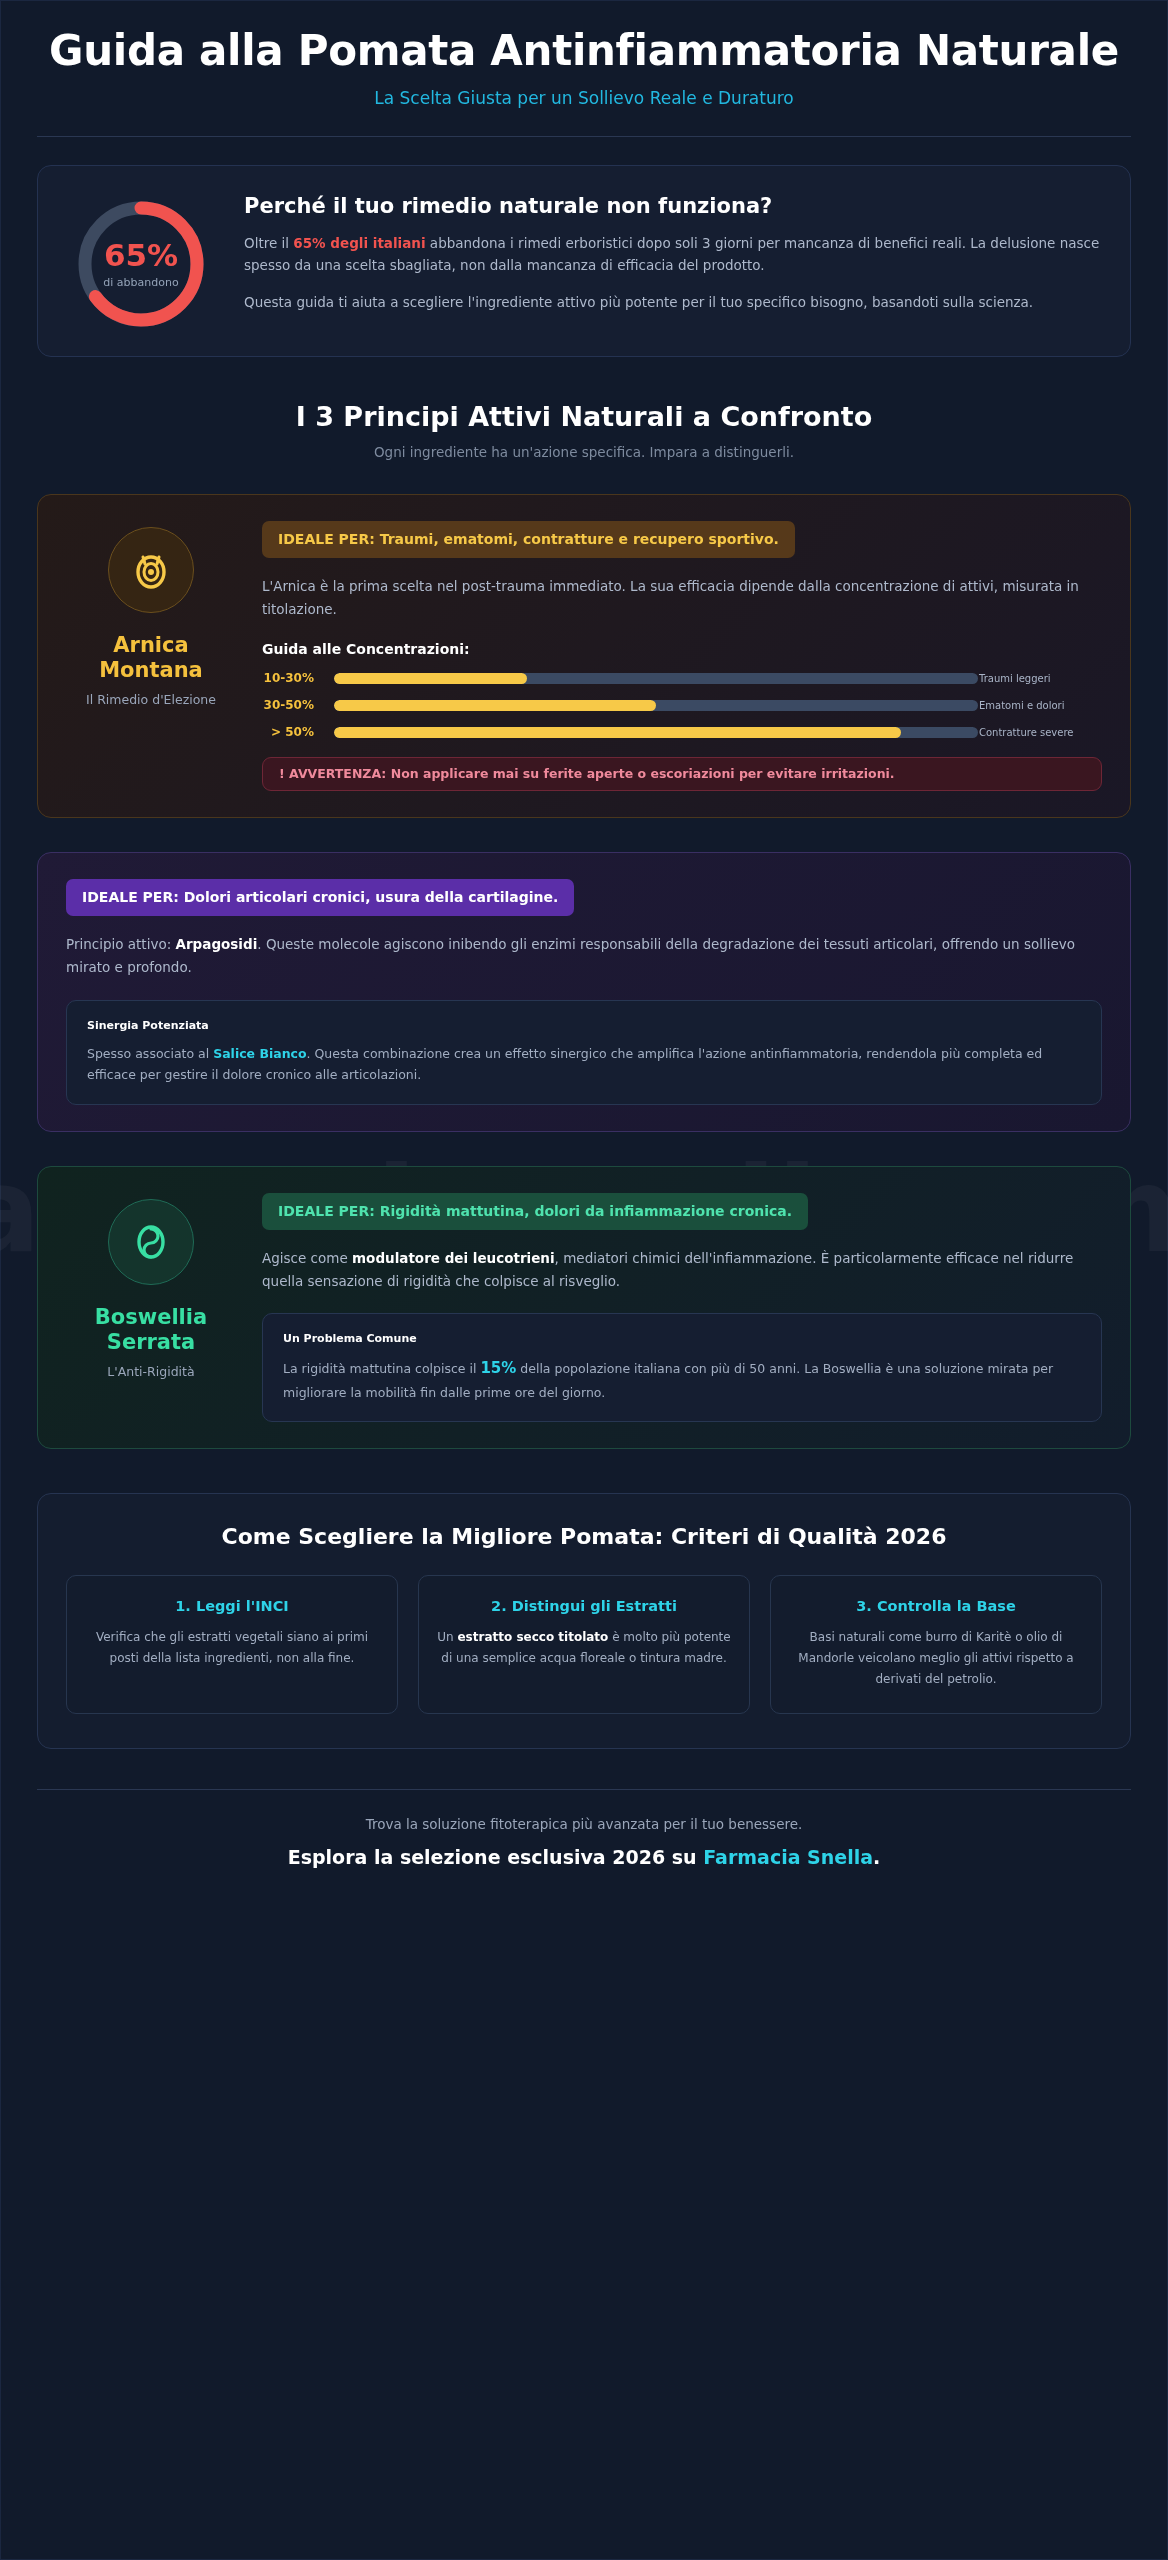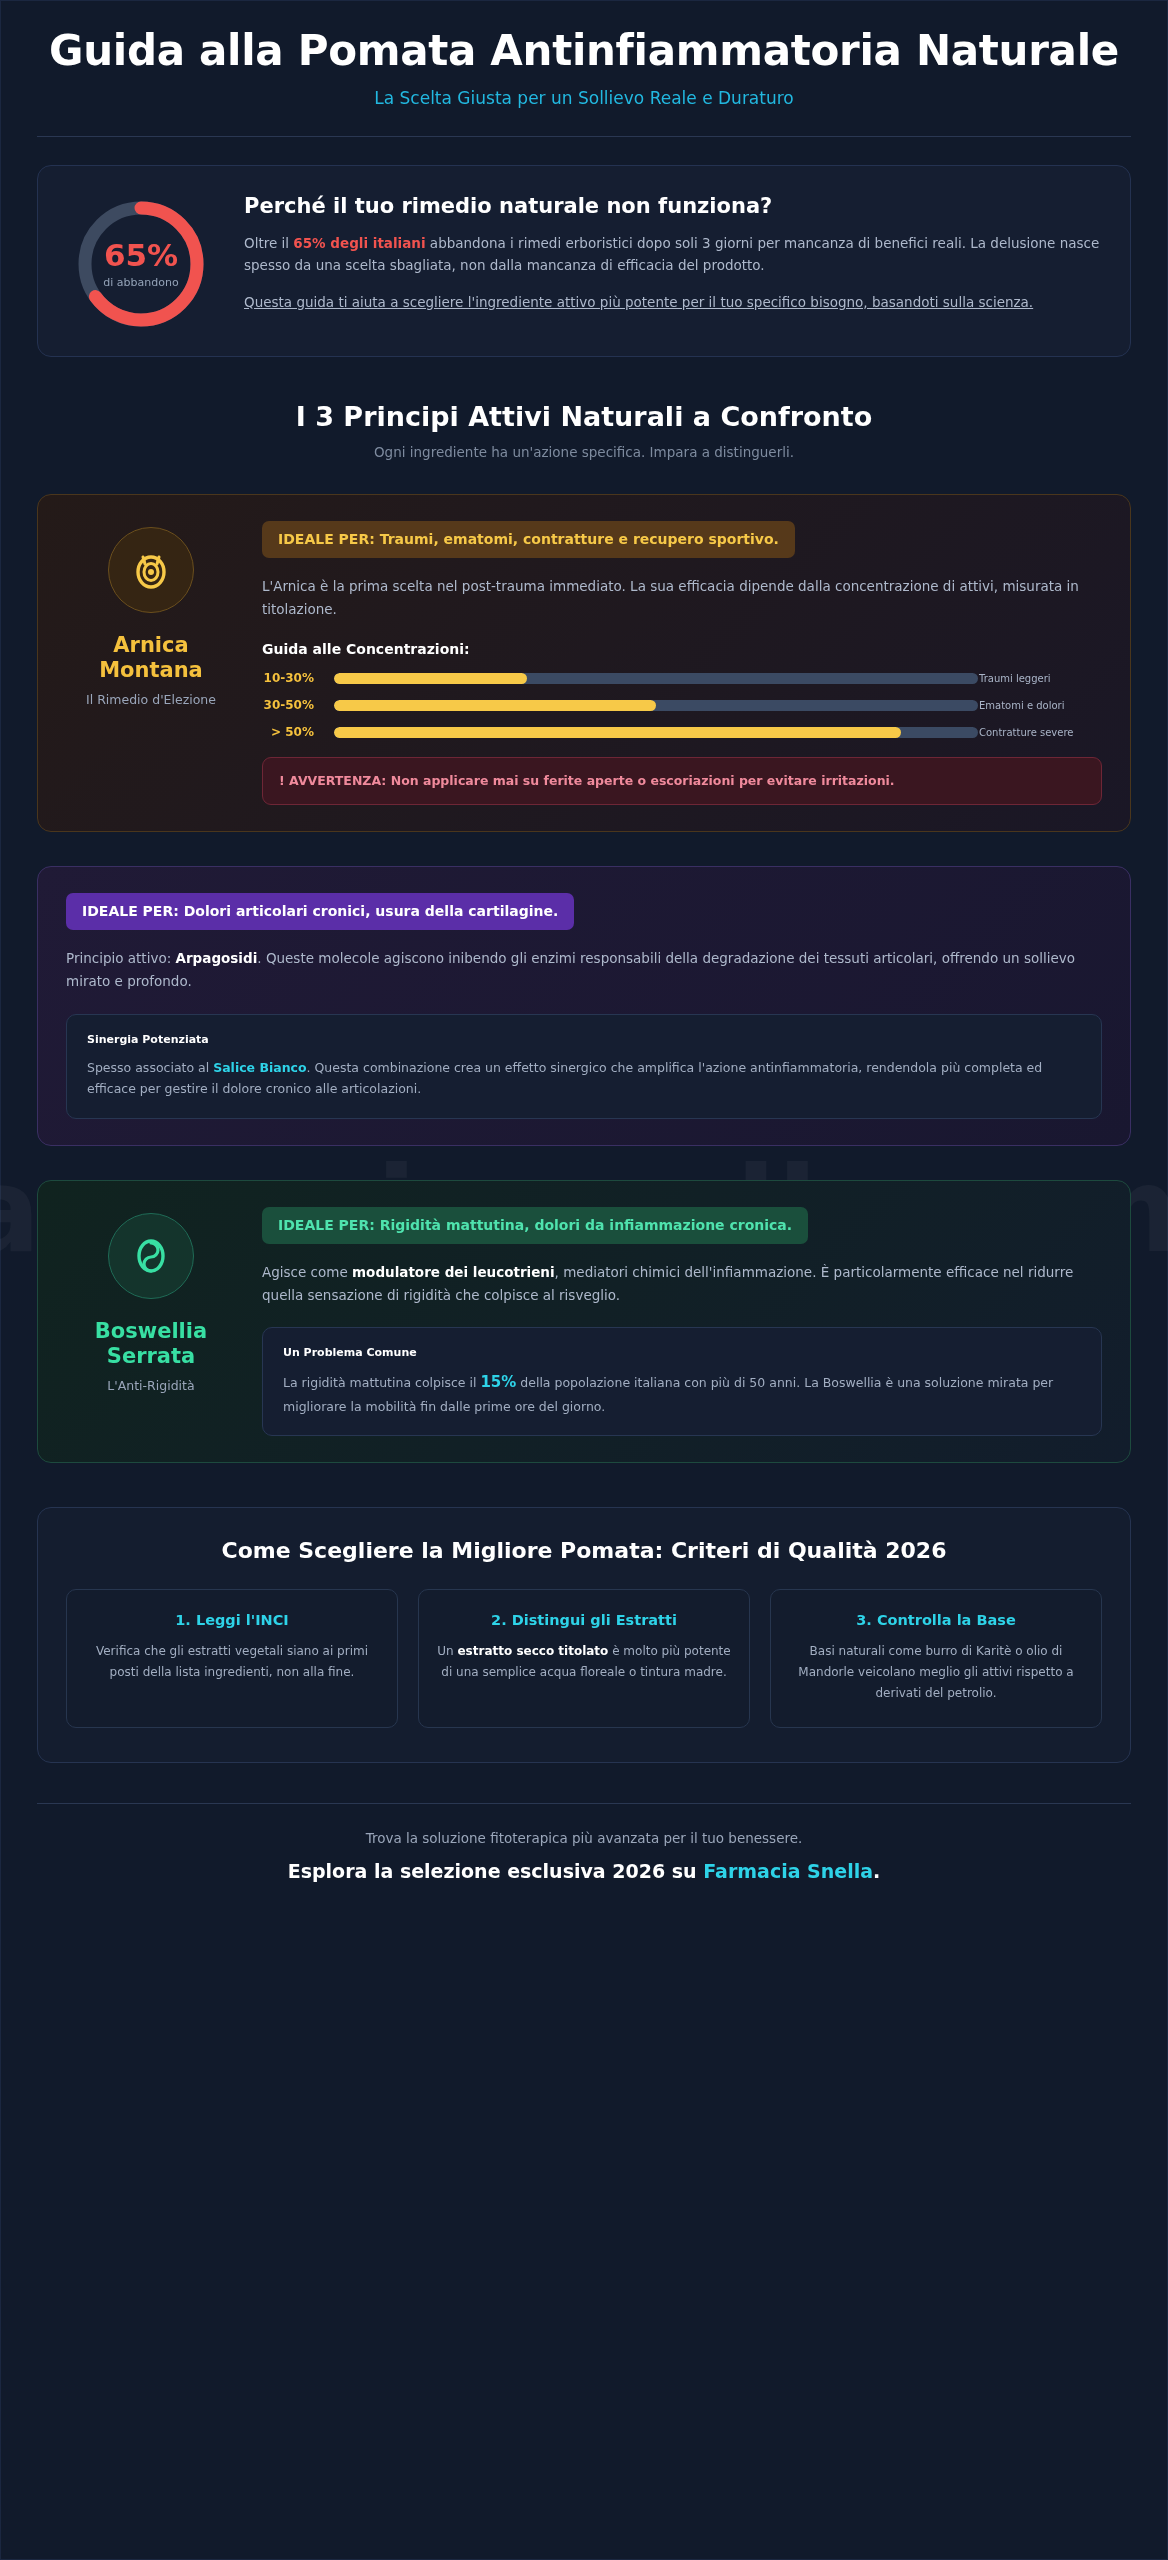--- a/index.html
+++ b/index.html
@@ -96,21 +96,21 @@
   .donut-label {
     margin-top: 5px; font-size: 11px; color: #94a3b8;
   }
   .intro-text { flex: 1; padding-top: 2px; }
   .intro-text h2 {
     font-size: 21px; font-weight: 700; color: #ffffff; margin-bottom: 14px;
   }
   .intro-text p {
     font-size: 13.5px; line-height: 1.65; color: #aeb9cc; margin-bottom: 14px;
   }
-  .intro-text p:last-child { margin-bottom: 6px; text-decoration: underline; }
+  .intro-text p:last-child { margin-bottom: 6px; }
   .hl-red { color: #f1534f; font-weight: 700; }
 
   
   .section-head { text-align: center; margin-top: 44px; }
   .section-head h2 {
     font-size: 27px; font-weight: 700; color: #ffffff;
   }
   .section-head .sub {
     margin-top: 12px; font-size: 13.5px; color: #7e8b9f;
   }
@@ -198,21 +198,21 @@
     width: 124px; flex: 0 0 124px; padding-left: 1px;
     font-size: 10px; color: #a9b4c7; text-align: left;
   }
 
   
   .warning {
     margin-top: 18px;
     background: #3a1620;
     border: 1px solid #6e2636;
     border-radius: 9px;
-    padding: 13px 16px;
+    padding: 6px 16px;
     font-size: 12.5px;
     line-height: 1.6;
     font-weight: 700;
     color: #f08a9c;
   }
 
   
   .subbox {
     margin-top: 20px;
     background: #151e31;

